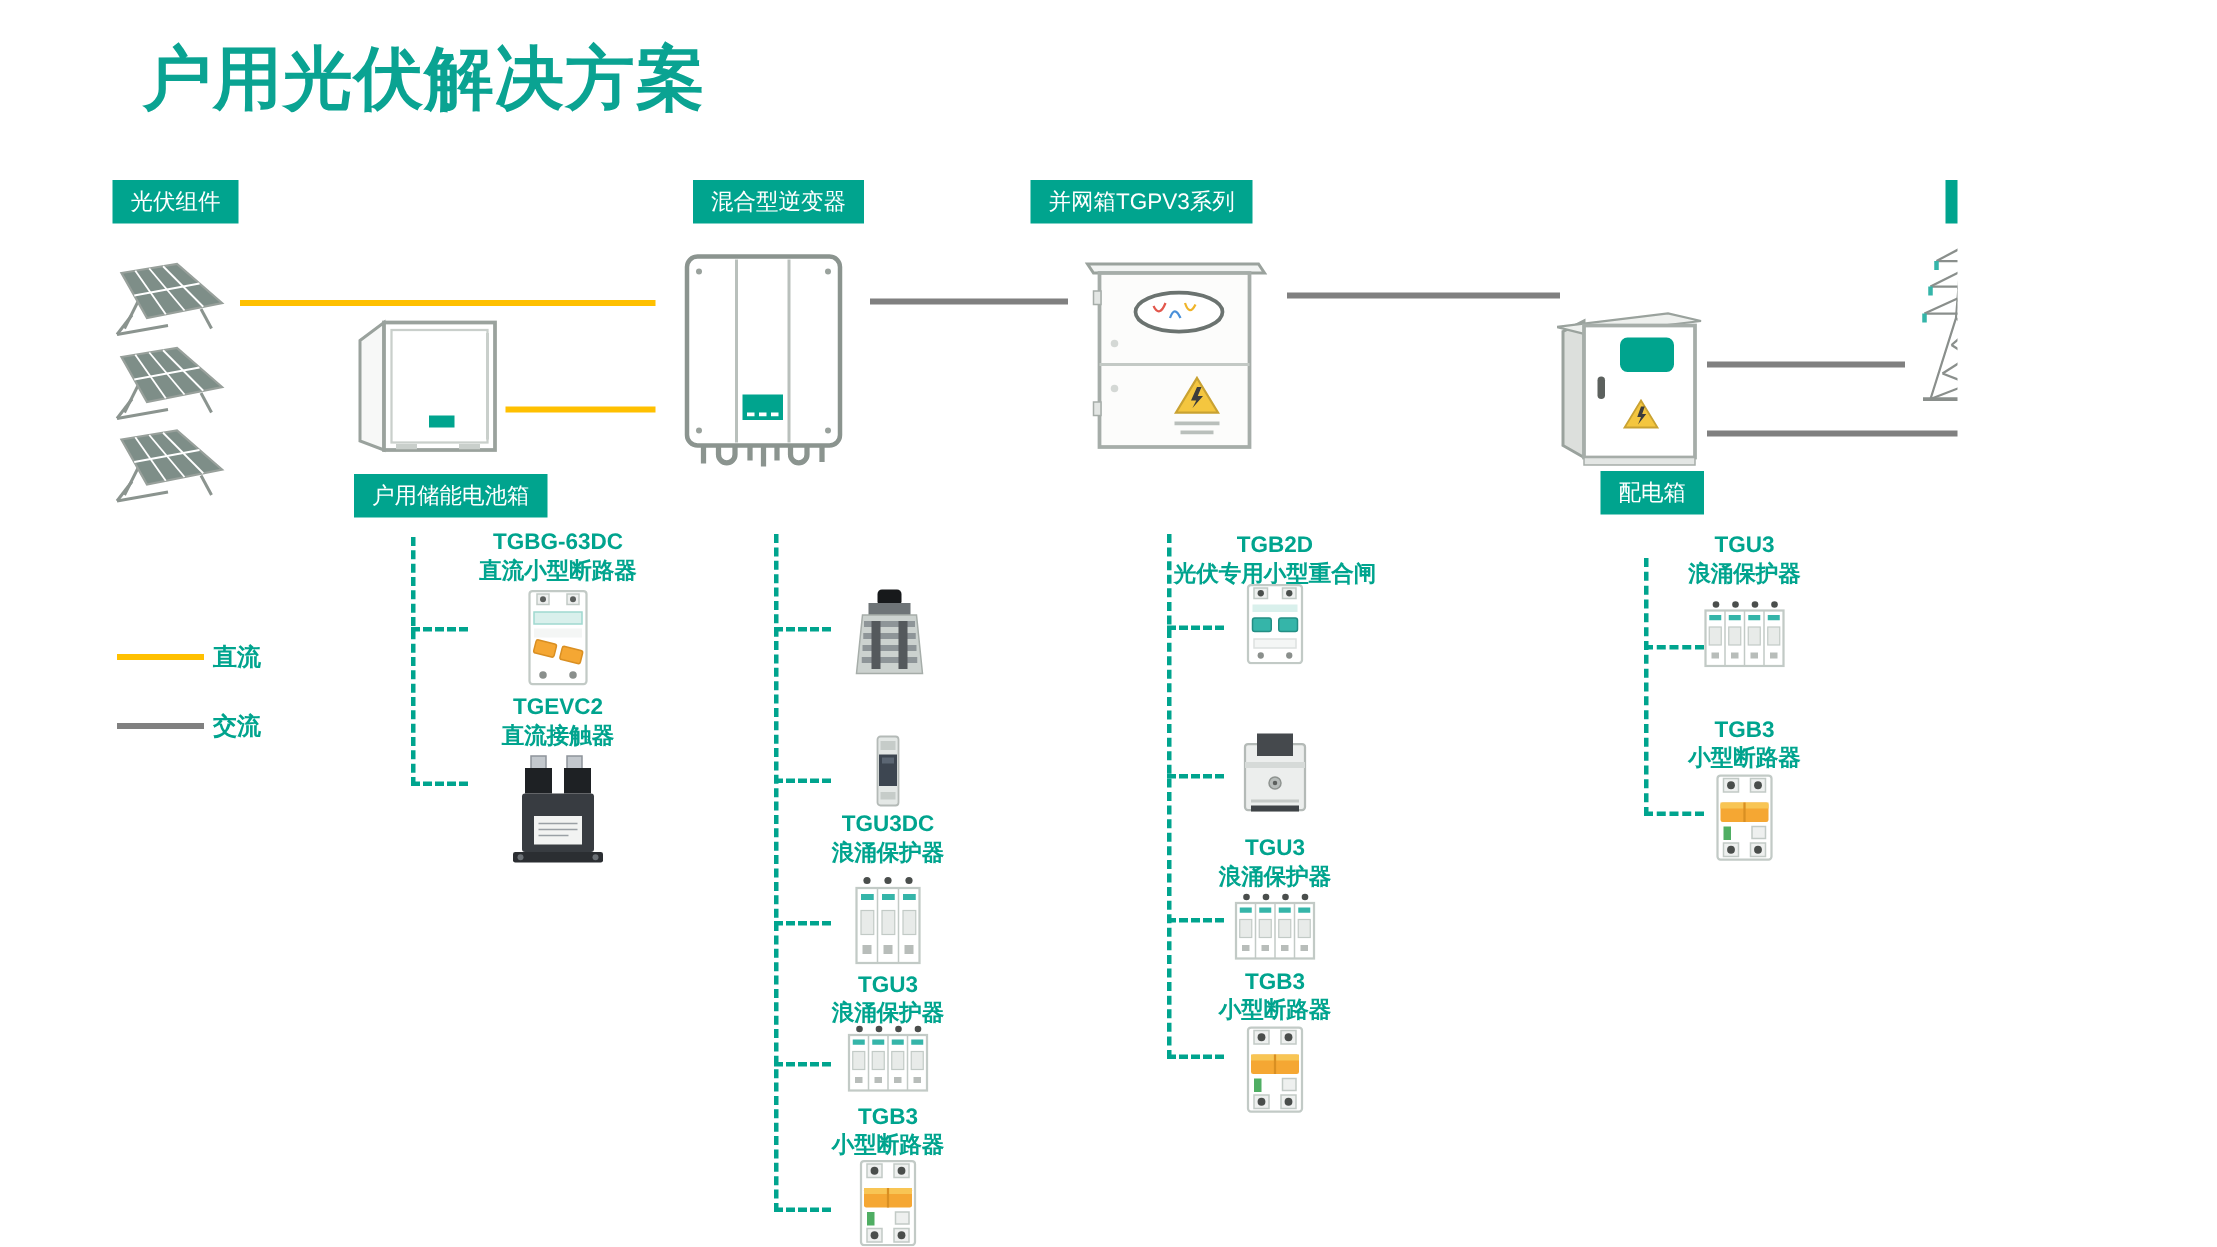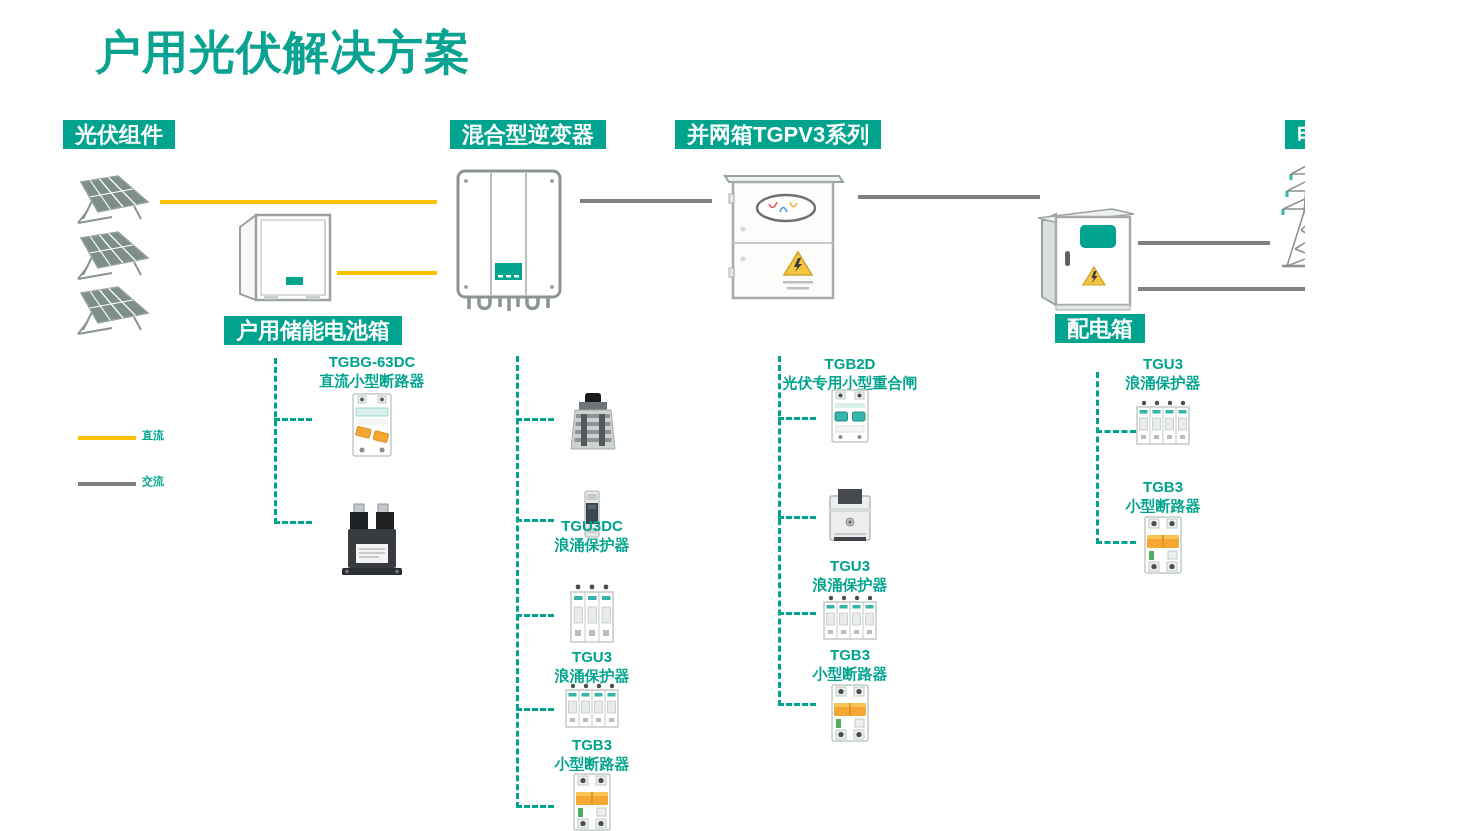--- a/index.html
+++ b/index.html
@@ -4,32 +4,32 @@
 <style>
   :root{
     --teal:#00A48E;
     --yellow:#FFC000;
     --gray:#808080;
   }
   *{box-sizing:border-box;margin:0;padding:0;}
   body{background:#ffffff;font-family:"Liberation Sans","DejaVu Sans",sans-serif;}
   .canvas{position:relative;width:1305px;height:831px;background:#ffffff;overflow:hidden;}
   .title{position:absolute;left:95px;top:22px;font-size:46px;font-weight:bold;color:#0aa392;letter-spacing:1px;}
-  .chip{position:absolute;background:var(--teal);color:#ffffff;font-size:22px;font-weight:bold;
-        padding:4px 12px;line-height:21px;white-space:nowrap;}
+  .chip{position:absolute;background:var(--teal);color:#ffffff;font-size:15px;font-weight:normal;
+        padding:4px 12px;line-height:21px;white-space:nowrap;margin-left:12px;}
   .hline{position:absolute;height:4px;}
   .vline{position:absolute;width:4px;}
   .dc{background:var(--yellow);}
   .ac{background:var(--gray);}
   .dash-v{position:absolute;width:0;border-left:3px dashed var(--teal);}
   .dash-h{position:absolute;height:0;border-top:3px dashed var(--teal);}
   .comp{position:absolute;width:170px;text-align:center;color:var(--teal);font-weight:bold;
         font-size:15px;line-height:19px;}
   .dev{position:absolute;}
-  .legend-label{position:absolute;color:var(--teal);font-size:11px;font-weight:bold;}
+  .legend-label{position:absolute;color:var(--teal);font-size:16px;font-weight:bold;}
 </style>
 </head>
 <body>
 
 <div class="canvas">
 
   <div class="title">户用光伏解决方案</div>
 
   <div class="chip" style="left:63px;top:120px;">光伏组件</div>
   <div class="chip" style="left:450px;top:120px;">混合型逆变器</div>
@@ -231,20 +231,24 @@
       <rect x="8" y="27" width="32" height="6" fill="#f4f6f5"></rect>
       <g transform="rotate(14 24 43)">
         <rect x="8" y="38" width="14" height="9" rx="1.5" fill="#f5a733" stroke="#d98f22"></rect>
         <rect x="26" y="38" width="14" height="9" rx="1.5" fill="#f5a733" stroke="#d98f22"></rect>
       </g>
       <circle cx="14" cy="58" r="2.5" fill="#8a8f8c"></circle>
         <circle cx="34" cy="58" r="2.5" fill="#8a8f8c"></circle>
     </svg>
   </div>
 
+  <div class="comp" style="left:287px;top:462px;">
+    <div>TGEVC2</div>
+    <div>直流接触器</div>
+  </div>
   <div class="dev" style="left:342px;top:502px;">
     <svg width="60" height="76" viewBox="0 0 60 76">
       <rect x="12" y="2" width="10" height="9" fill="#c3c8cd" stroke="#8e949b"></rect>
       <rect x="36" y="2" width="10" height="9" fill="#c3c8cd" stroke="#8e949b"></rect>
       <rect x="8" y="10" width="18" height="17" fill="#1e2124"></rect>
       <rect x="34" y="10" width="18" height="17" fill="#1e2124"></rect>
       <rect x="6" y="27" width="48" height="39" rx="2" fill="#383c41"></rect>
       <rect x="14" y="42" width="32" height="19" fill="#f2f3f2"></rect>
       <g stroke="#9aa0a5" stroke-width="1">
         <line x1="17" y1="47" x2="43" y2="47"></line>
@@ -285,21 +289,21 @@
   <div class="dev" style="left:580px;top:490px;">
     <svg width="24" height="48" viewBox="0 0 24 48">
       <rect x="5" y="1" width="14" height="46" rx="2" fill="#e4e8e6" stroke="#b4bab7" stroke-width="1.2"></rect>
       <rect x="7" y="4" width="10" height="6" fill="#c6ccc9"></rect>
       <rect x="6" y="13" width="12" height="21" fill="#3d4651"></rect>
       <rect x="8" y="15" width="8" height="4" fill="#5b6673"></rect>
       <rect x="7" y="38" width="10" height="5" fill="#c6ccc9"></rect>
     </svg>
   </div>
 
-  <div class="comp" style="left:507px;top:516px;">
+  <div class="comp" style="left:507px;top:540px;">
     <div>TGU3DC</div>
     <div>浪涌保护器</div>
   </div>
   <div class="dev" style="left:568px;top:582px;">
     <svg width="48" height="62" viewBox="0 0 48 62">
       <rect x="3" y="10" width="42" height="50" fill="#ffffff" stroke="#c2cac6" stroke-width="1.5"></rect>
       <g fill="#4a4e4c">
           <circle cx="10" cy="5" r="2.4"></circle>
           <circle cx="24" cy="5" r="2.4"></circle>
           <circle cx="38" cy="5" r="2.4"></circle>

